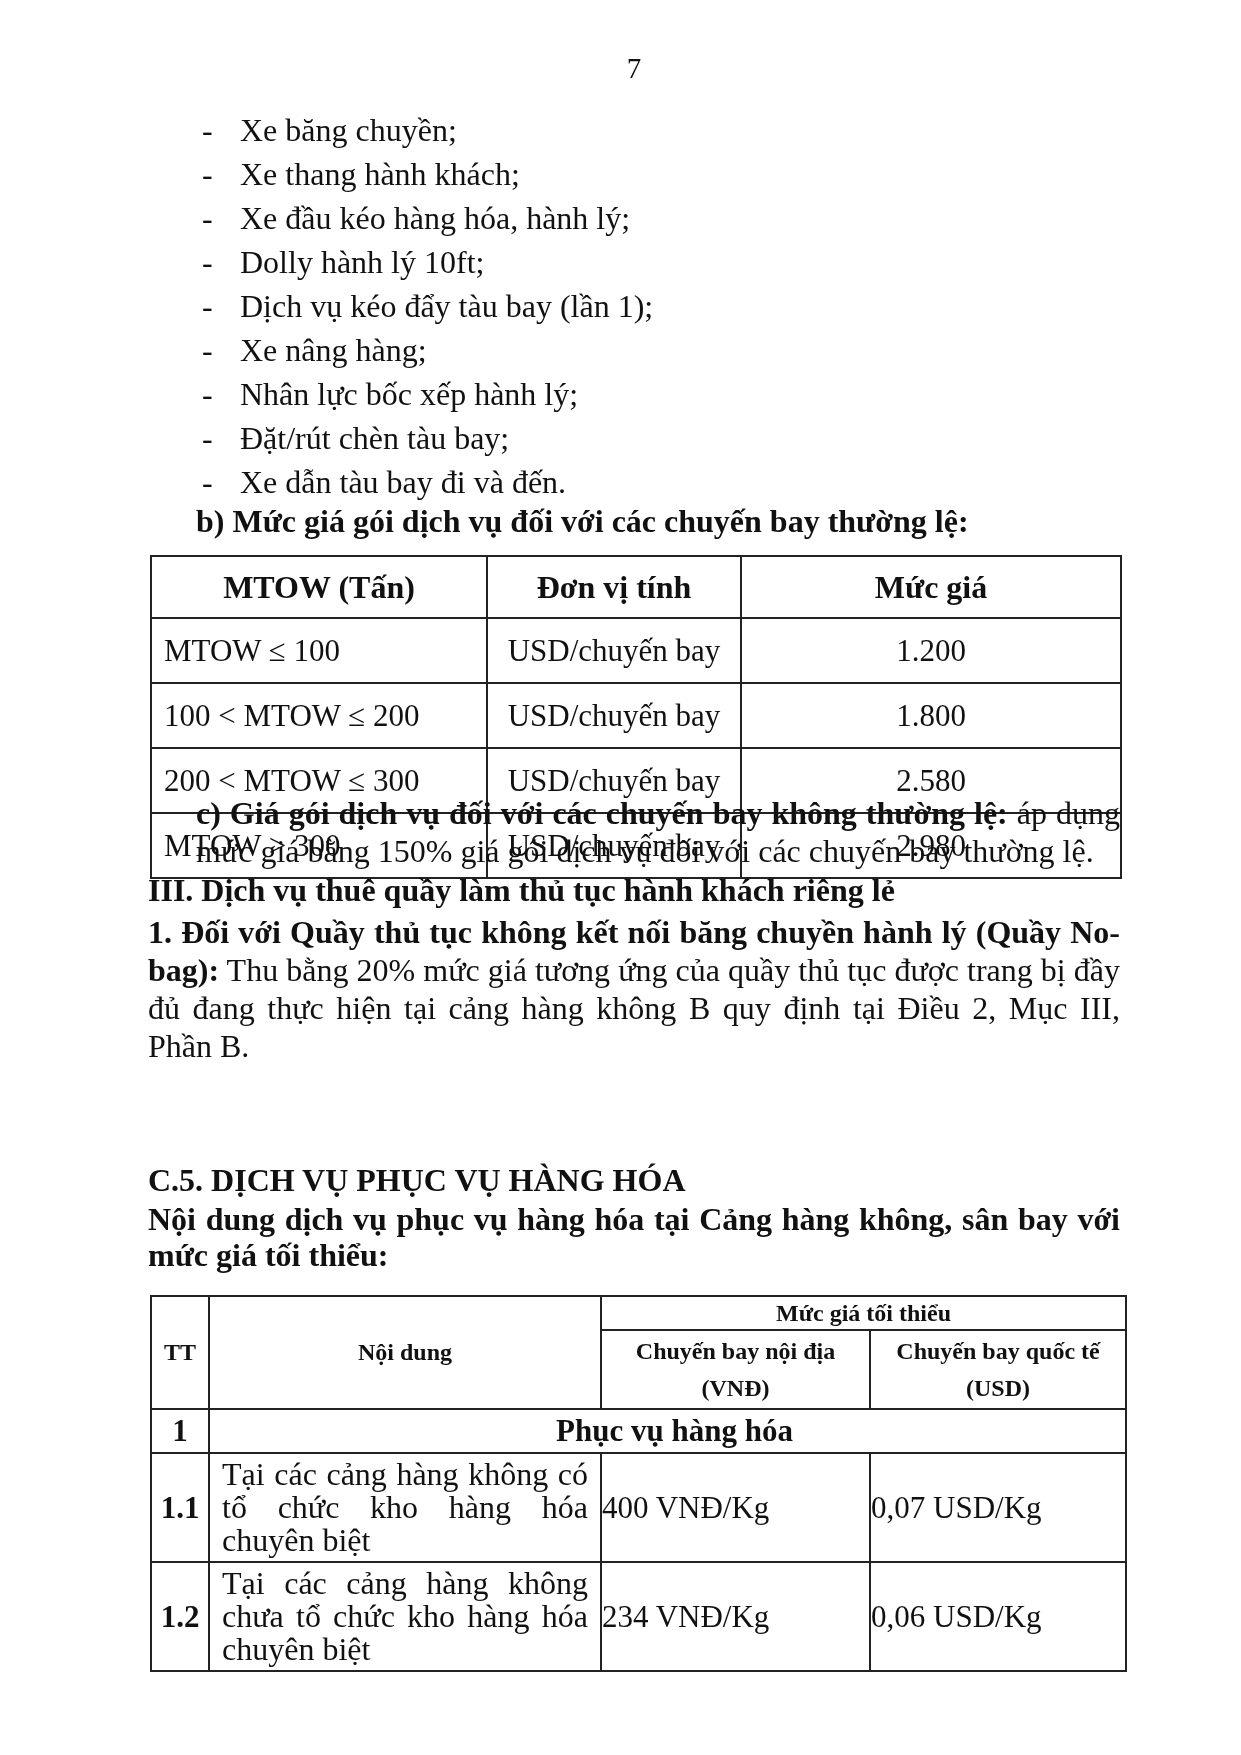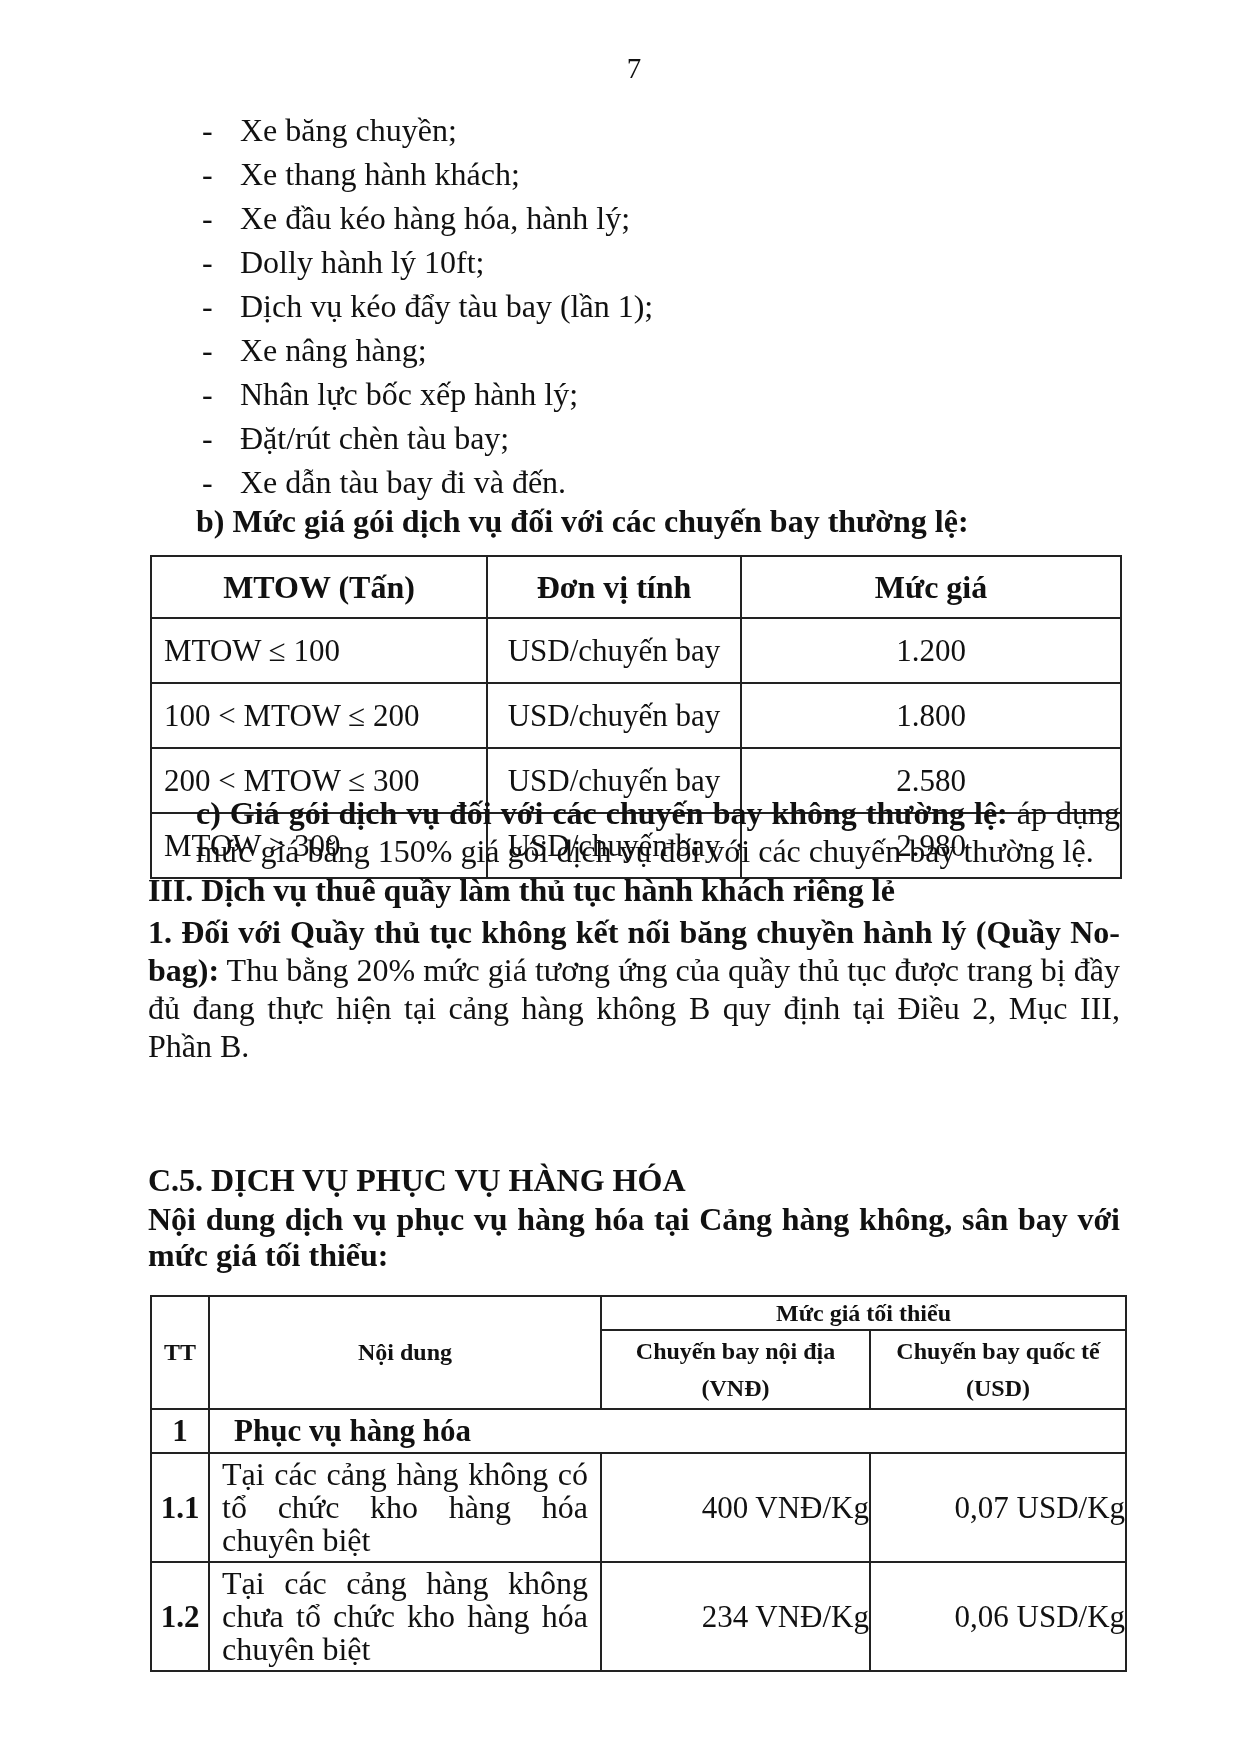--- a/index.html
+++ b/index.html
@@ -49,22 +49,22 @@
   }
   .t2 th,.t2 td { border:2px solid #222222; padding:0; vertical-align:middle; }
   .t2 th { font-weight:bold; text-align:center; font-size:24px; }
   .t2 tr.band1 { height:34px; }
   .t2 tr.band2 { height:79px; }
   .t2 tr.group { height:44px; }
   .t2 tr.r     { height:77px; }
   .t2 .hdr2 div { line-height:37px; }
   .t2 td.tt  { text-align:center; font-weight:bold; }
   .t2 td.content { text-align:justify; padding:4px 12px; font-size:32px; line-height:33px; }
-  .t2 td.val { text-align:right; }
-  .t2 td.group-label { font-weight:bold; padding-left:24px; text-align:left; }
+  .t2 td.val { text-align:left; }
+  .t2 td.group-label { font-weight:bold; padding-left:14px; text-align:center; }
 </style>
 </head>
 <body>
 
 <div class="page">
 
   <div class="pageno">7</div>
 
   <div class="bullets">
     <div class="bullet">

